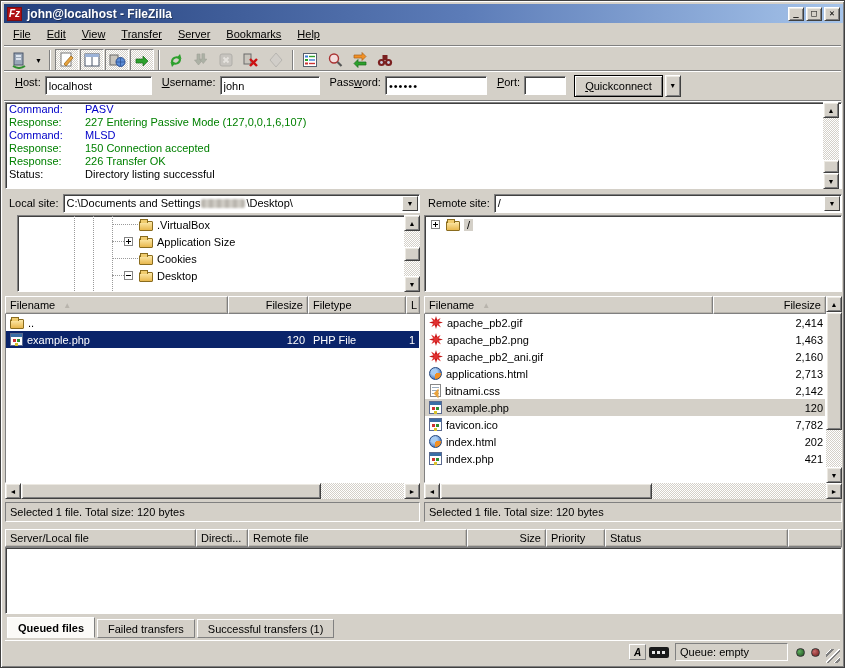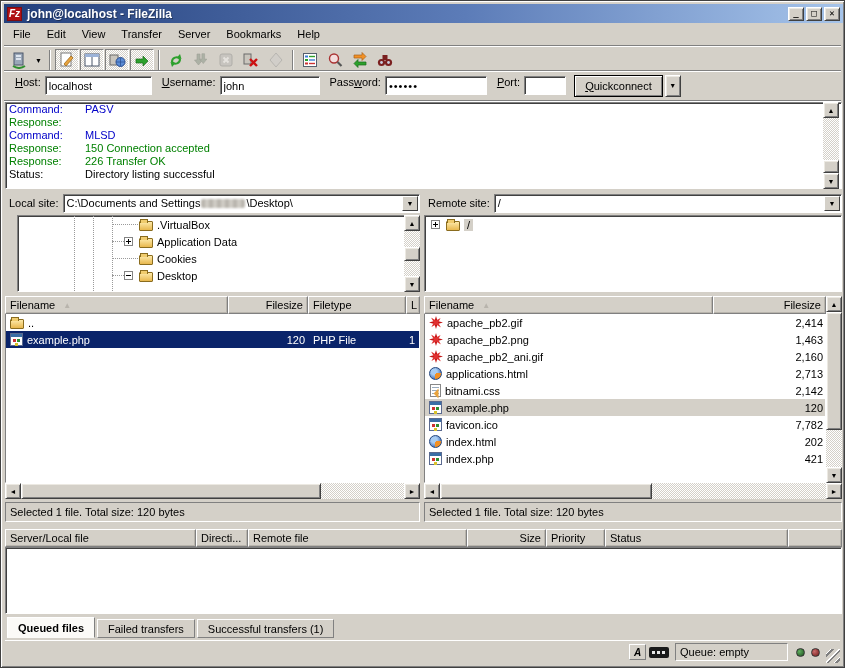--- a/index.html
+++ b/index.html
@@ -19,21 +19,21 @@
   .titlebar{position:absolute;top:3px;left:3px;width:839px;height:19px;
     background:linear-gradient(to right,#24407c,#5c7cb8 55%,#a6c4ea);
     display:flex;align-items:center;padding:0 3px;}
   .fzicon{width:15px;height:14px;background:#b01116;border:1px solid #7d0c10;color:#fff;
     font-weight:bold;font-size:10px;display:flex;align-items:center;justify-content:center;font-style:italic;text-align:center;}
   .title{color:#fff;font-weight:bold;font-size:12px;margin-left:5px;flex:1;text-shadow:1px 1px 0 rgba(0,0,0,.35);white-space:nowrap;}
   .winbtn{width:16px;height:14px;margin-left:2px;display:flex;align-items:center;justify-content:center;
     font-size:9px;font-weight:bold;color:#000;line-height:1;font-family:"DejaVu Sans Mono",monospace;}
   
   .menubar{position:absolute;top:23px;left:4px;right:4px;height:20px;display:flex;align-items:center;}
-  .menuitem{padding:2px 8px;}
+  .menuitem{padding:2px 8px;text-decoration:underline;}
   
   .toolbar{position:absolute;top:47px;left:6px;height:24px;display:flex;align-items:center;gap:1px;}
   .tbtn{width:24px;height:22px;display:flex;align-items:center;justify-content:center;border:1px solid transparent;}
   .tbtn.pressed{border-color:#808080 #fff #fff #808080;background-image:conic-gradient(#fff 25%,#d4d0c8 0 50%,#fff 0 75%,#d4d0c8 0);background-size:2px 2px;}
   .tbtn.disabled svg{opacity:.4;filter:grayscale(85%);}
   .tsep{width:2px;height:20px;margin:0 3px;border-left:1px solid #808080;border-right:1px solid #fff;}
   .tdrop{width:13px;height:22px;display:flex;align-items:center;justify-content:center;font-size:7px;}
   
   .qcbar{position:absolute;top:71px;left:4px;right:4px;height:27px;display:flex;align-items:center;}
   .qclabel{margin:0 4px 7px 10px;white-space:nowrap;}
@@ -301,20 +301,21 @@
   </div>
   <div class="groove" style="top:99px"></div>
 
   <div class="logpane">
     <div class="logline cmd">
         <span class="loglabel">Command:</span>
         <span>PASV</span>
       </div>
     <div class="logline resp">
         <span class="loglabel">Response:</span>
+        <span>227 Entering Passive Mode (127,0,0,1,6,107)</span>
       </div>
     <div class="logline cmd">
         <span class="loglabel">Command:</span>
         <span>MLSD</span>
       </div>
     <div class="logline resp">
         <span class="loglabel">Response:</span>
         <span>150 Connection accepted</span>
       </div>
     <div class="logline resp">
@@ -358,21 +359,21 @@
     <div class="treerow">
       <div class="hstub" style="left:94px;width:26px;top:8px"></div>
       <span class="expander none" style="margin-left:106px"></span>
       <span class="fico ico-folder" style="margin-left:6px"></span>
       <span>.VirtualBox</span>
     </div>
     <div class="treerow">
       <div class="hstub" style="left:94px;width:12px;top:8px"></div>
       <span class="expander plus" style="margin-left:106px"></span>
       <span class="fico ico-folder" style="margin-left:6px"></span>
-      <span>Application Data</span>
+      <span>Application Size</span>
     </div>
     <div class="treerow">
       <div class="hstub" style="left:94px;width:26px;top:8px"></div>
       <span class="expander none" style="margin-left:106px"></span>
       <span class="fico ico-folder" style="margin-left:6px"></span>
       <span>Cookies</span>
     </div>
     <div class="treerow">
       <div class="hstub" style="left:94px;width:12px;top:8px"></div>
       <span class="expander" style="margin-left:106px"></span>

